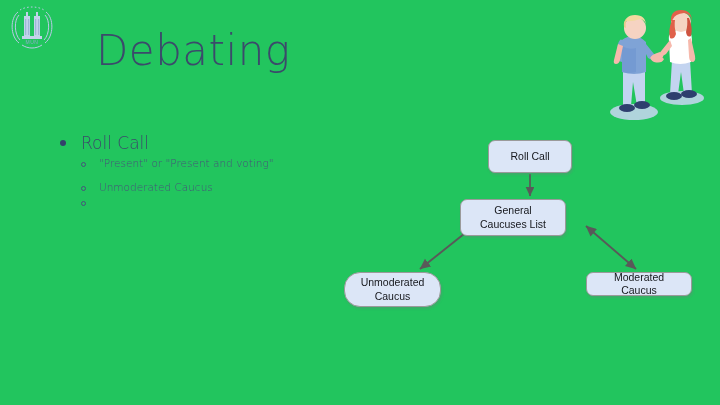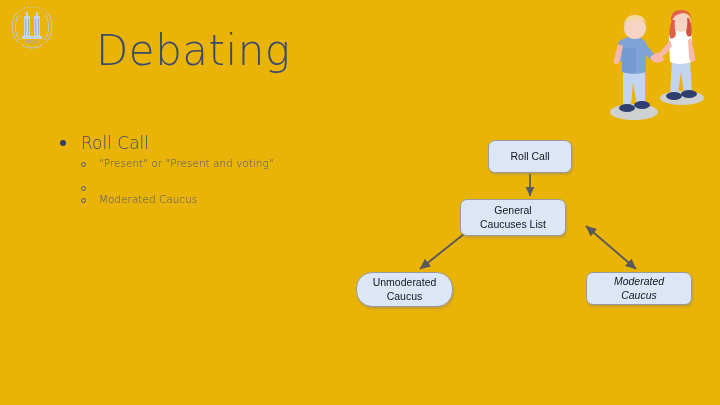--- a/index.html
+++ b/index.html
@@ -10,21 +10,21 @@
     width: 720px;
     height: 405px;
     overflow: hidden;
     background: #f2f8fb;
     font-family: "Liberation Sans", sans-serif;
     position: relative;
   }
   #slide {
     position: absolute;
     inset: 0;
-    background: #eab308;
+    background: #22c55e;
   }
 
   
   #logo {
     position: absolute;
     left: 6px;
     top: 2px;
     width: 52px;
     height: 50px;
   }
@@ -123,22 +123,22 @@
     font-size: 10.5px;
     line-height: 1.25;
     text-align: center;
     display: flex;
     align-items: center;
     justify-content: center;
     box-sizing: border-box;
   }
   #node-roll      { left: 148px; top: 10px;  width: 84px;  height: 33px; }
   #node-gsl       { left: 120px; top: 69px;  width: 106px; height: 37px; }
-  #node-unmod     { left: 16px;  top: 142px; width: 97px; height: 35px; border-radius: 16px; }
-  #node-mod       { left: 246px; top: 142px; width: 106px; height: 33px; font-style: italic; }
+  #node-unmod     { left: 4px;  top: 142px; width: 97px; height: 35px; border-radius: 16px; }
+  #node-mod       { left: 246px; top: 142px; width: 106px; height: 24px; }
 
   
   #illus {
     position: absolute;
     left: 596px;
     top: 2px;
     width: 122px;
     height: 122px;
   }
 </style>
@@ -188,24 +188,24 @@
         <span class="txt">"Present" or "Present and voting"</span>
       </div>
     </div>
 
     <div class="gap-small"></div>
 
 
     <div class="lvl2wrap">
       <div class="lvl2">
         <span class="circ"></span>
+        <span class="txt">Unmoderated Caucus</span>
       </div>
       <div class="lvl2">
         <span class="circ"></span>
-        <span class="txt">Moderated Caucus</span>
       </div>
     </div>
 
   </div>
 
   <div id="flow">
     <svg width="375" height="195" aria-hidden="true">
       <defs>
         <marker id="ah" markerWidth="7" markerHeight="7" refX="5.4" refY="2.6" orient="auto" markerUnits="strokeWidth">
           <path d="M0,0 L5.6,2.6 L0,5.2 z" fill="#595959"></path>

